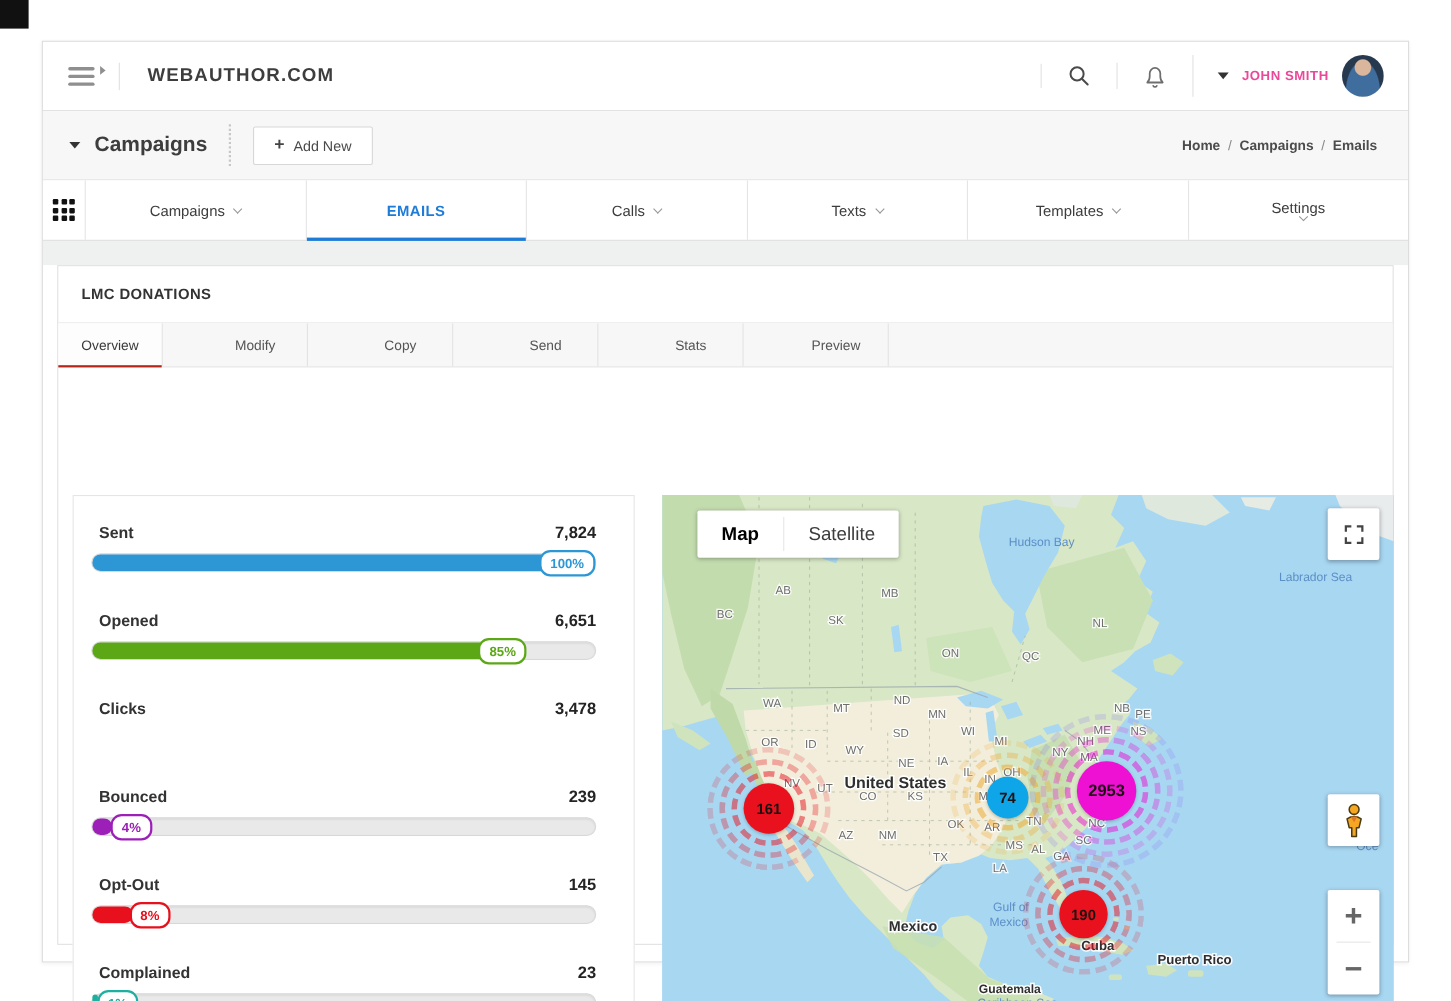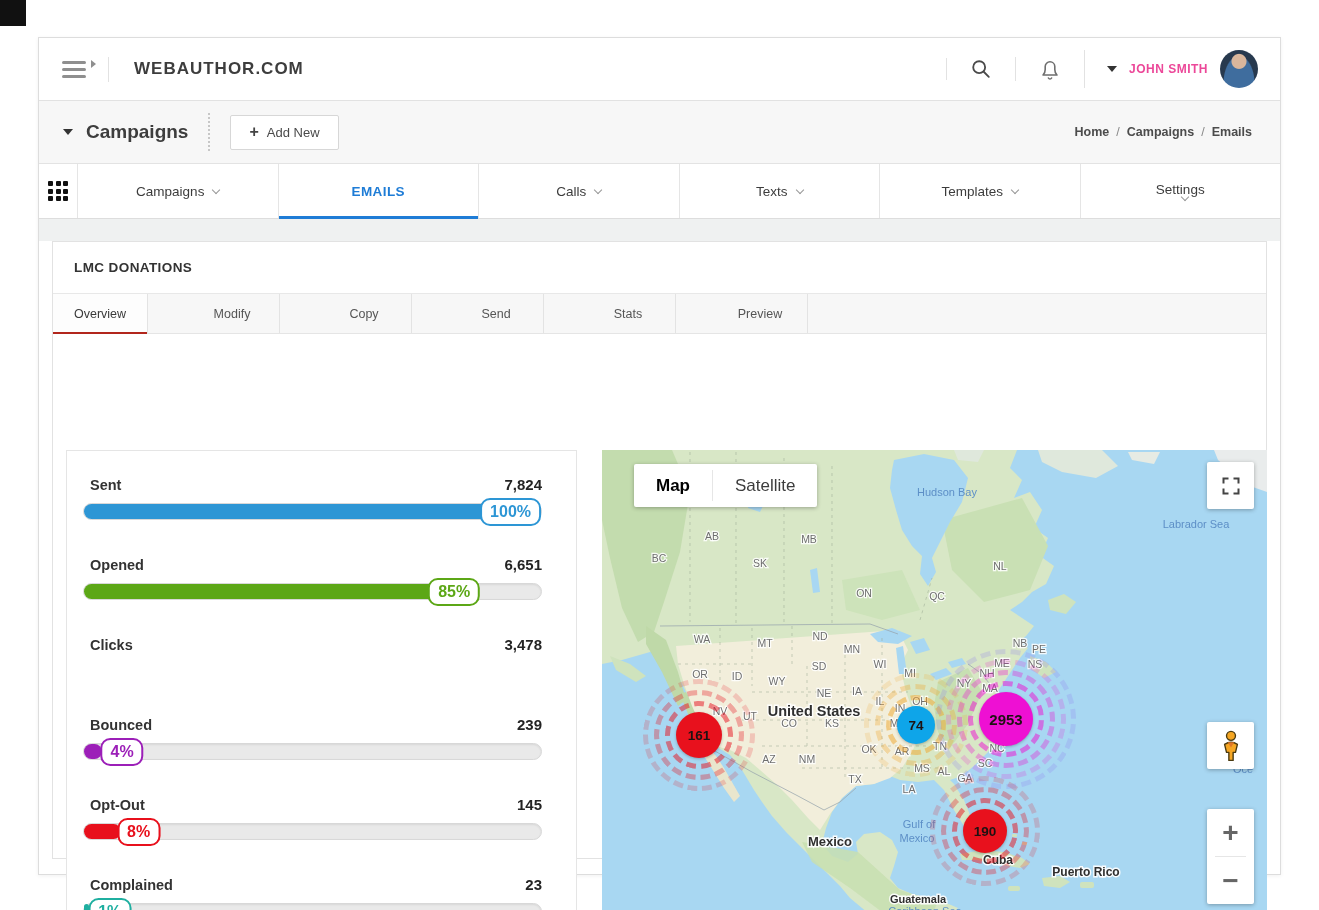--- a/index.html
+++ b/index.html
@@ -70,21 +70,21 @@
   
   .stats-card { position:absolute; left:13px; top:116px; width:511px; height:497px; border:1px solid #e5e5e5; background:#fff; padding-top:12px; }
   .metric { height:80px; padding:13px 34px 0 16px; position:relative; }
   .m-head { display:flex; justify-content:space-between; align-items:baseline; padding-left:7px; }
   .m-label { font-size:14.5px; font-weight:bold; color:#333; }
   .m-value { font-size:15px; font-weight:bold; color:#242424; }
   .m-bar { margin-top:10px; height:17px; border-radius:9px; background:#e9e9e9; border:1px solid #d8d8d8;
            box-shadow:inset 0 1px 2px rgba(0,0,0,.08); position:relative; }
   .m-fill { position:absolute; left:0; top:0; bottom:0; border-radius:8px; }
   .m-badge { position:absolute; top:50%; background:#fff; border:2px solid; border-radius:10px; padding:4px 8px;
-             font-size:16px; font-weight:bold; line-height:1; white-space:nowrap; }
+             font-size:12px; font-weight:bold; line-height:1; white-space:nowrap; }
 
   
   .map { position:absolute; left:549px; top:116px; width:665px; height:489px; background:#a8d7f2; overflow:hidden; }
   .map svg.geo { position:absolute; left:0; top:0; }
   .map text { font-family:"Liberation Sans", sans-serif; }
   .lbl-state { font-size:10.5px; fill:#6e6e6e; paint-order:stroke; stroke:#ffffff; stroke-width:2.4px; stroke-opacity:.85; text-anchor:middle; }
   .lbl-water { font-size:11px; fill:#5d8fc7; text-anchor:middle; }
   .lbl-country { font-weight:bold; fill:#2f2f2f; paint-order:stroke; stroke:#ffffff; stroke-width:2.8px; stroke-opacity:.9; text-anchor:middle; }
   .marker-layer { position:absolute; left:0; top:0; right:0; bottom:0; }
   .marker { position:absolute; }

